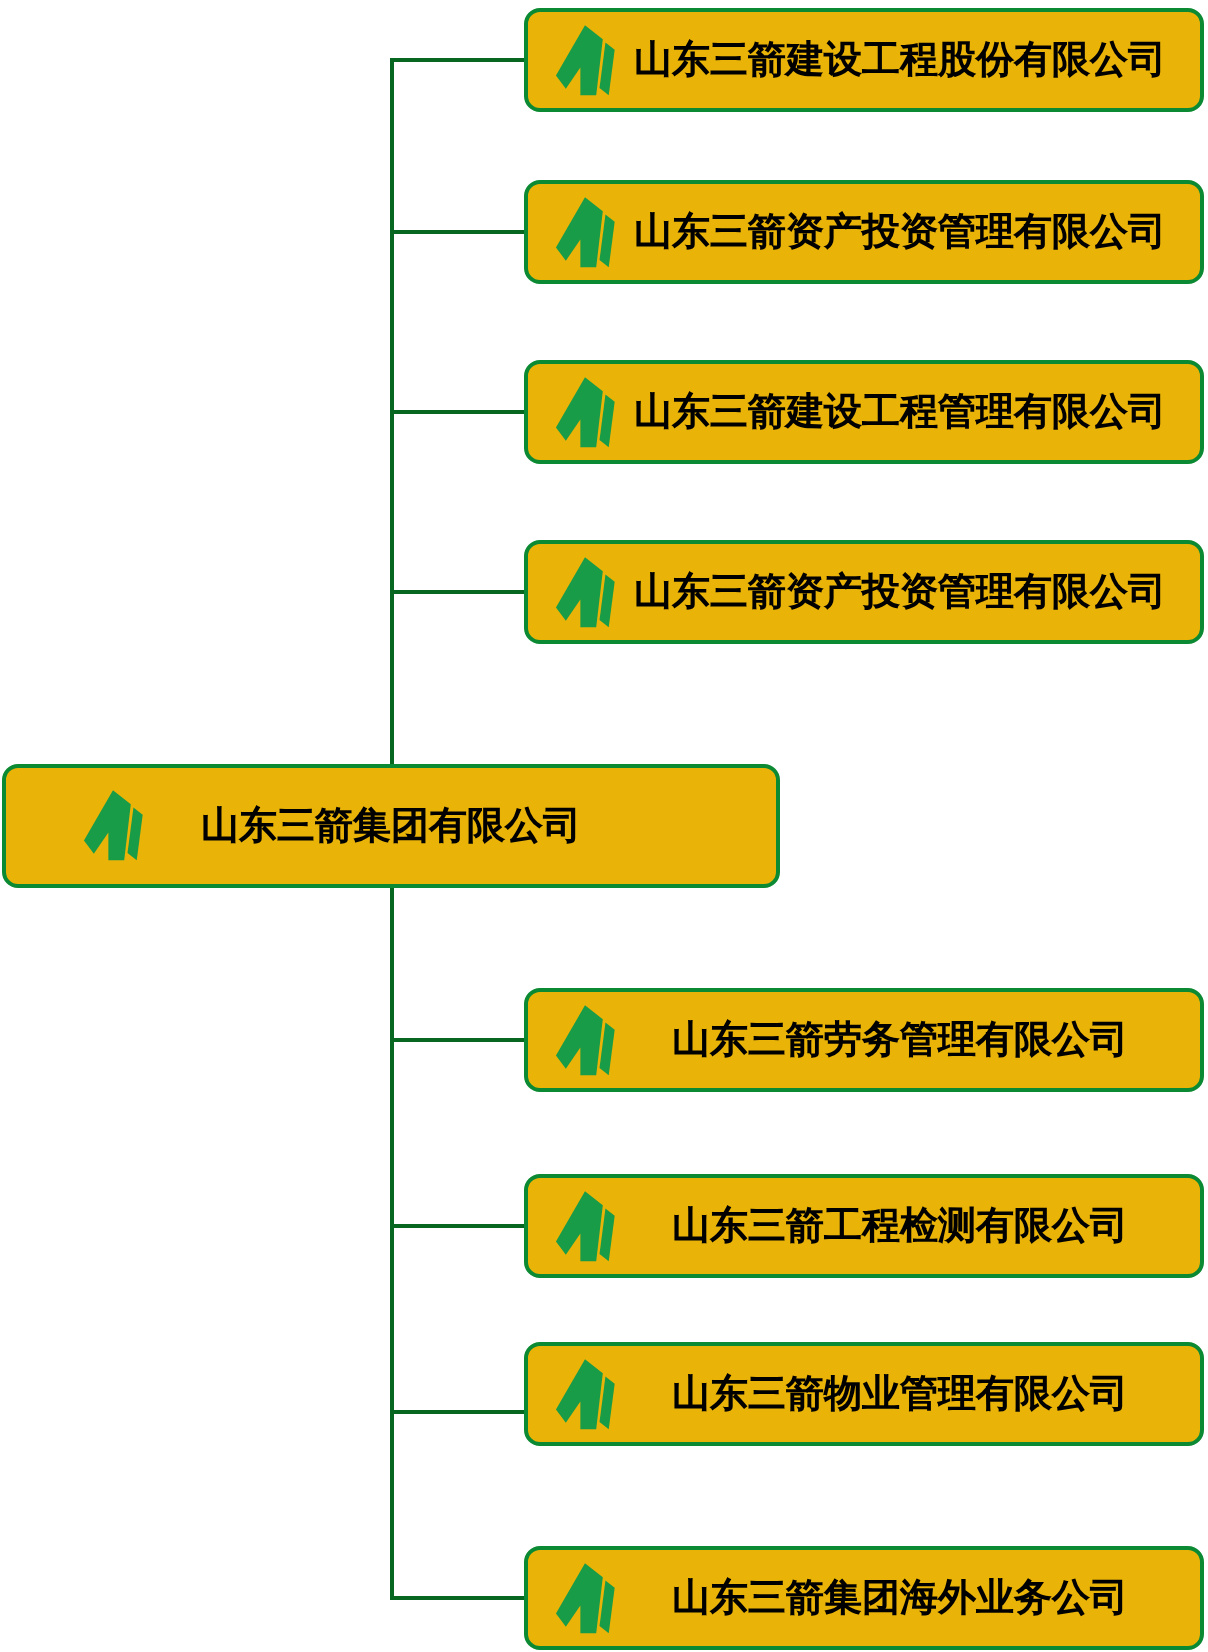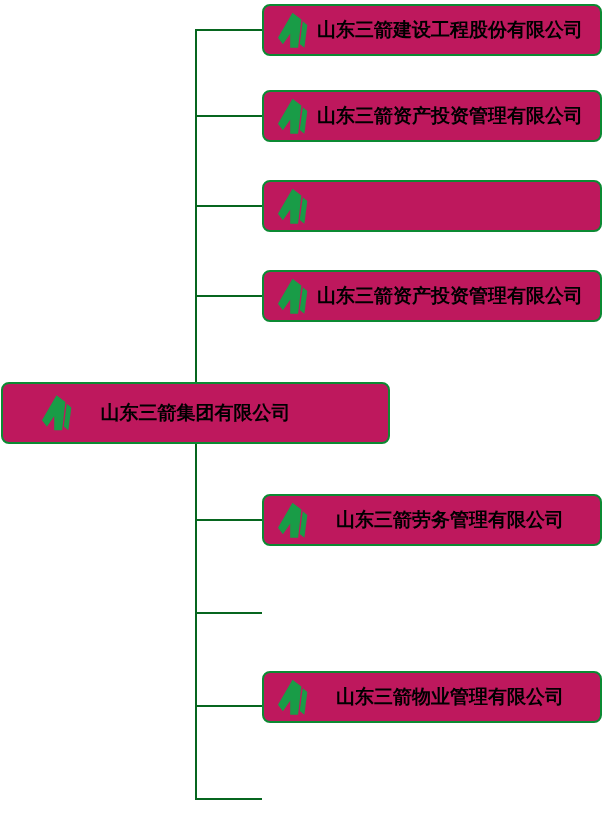--- a/index.html
+++ b/index.html
@@ -20,21 +20,21 @@
     position: absolute;
     background: #07661f;
   }
   .line.v { width: 2px; }
   .line.h { left: 195px; width: 67px; height: 2px; }
 
   
   .node {
     position: absolute;
     box-sizing: border-box;
-    background: #be185d;
+    background: #eab308;
     border: 2px solid #0c8a33;
     border-radius: 8px;
   }
   .node.sub {
     left: 262px;
     width: 340px;
     height: 52px;
     display: flex;
     align-items: center;
     padding: 0 8px 0 11px;
@@ -118,33 +118,46 @@
   <div class="node sub" style="top:90px">
     <svg class="logo">
         <use href="#sj-logo"></use>
       </svg>
     <span class="label">山东三箭资产投资管理有限公司</span>
   </div>
   <div class="node sub" style="top:180px">
     <svg class="logo">
         <use href="#sj-logo"></use>
       </svg>
+    <span class="label">山东三箭建设工程管理有限公司</span>
   </div>
   <div class="node sub" style="top:494px">
     <svg class="logo">
         <use href="#sj-logo"></use>
       </svg>
     <span class="label">山东三箭劳务管理有限公司</span>
   </div>
   <div class="node sub" style="top:270px">
     <svg class="logo">
         <use href="#sj-logo"></use>
       </svg>
     <span class="label">山东三箭资产投资管理有限公司</span>
   </div>
+  <div class="node sub" style="top:587px">
+    <svg class="logo">
+        <use href="#sj-logo"></use>
+      </svg>
+    <span class="label">山东三箭工程检测有限公司</span>
+  </div>
   <div class="node sub" style="top:671px">
     <svg class="logo">
         <use href="#sj-logo"></use>
       </svg>
     <span class="label">山东三箭物业管理有限公司</span>
   </div>
+  <div class="node sub" style="top:773px">
+    <svg class="logo">
+        <use href="#sj-logo"></use>
+      </svg>
+    <span class="label">山东三箭集团海外业务公司</span>
+  </div>
 
 </div>
 
 </body></html>

